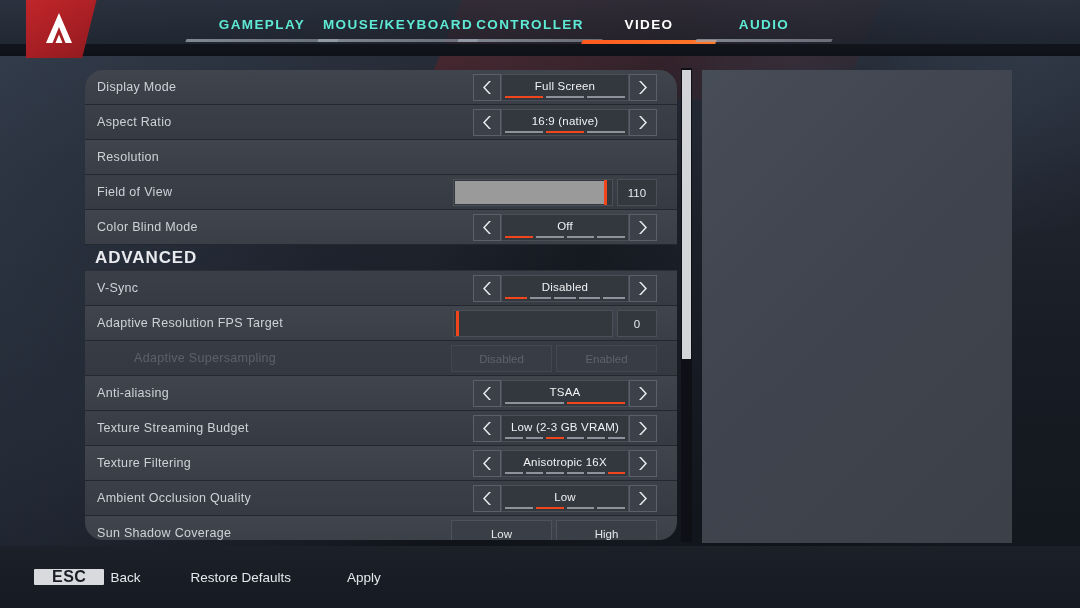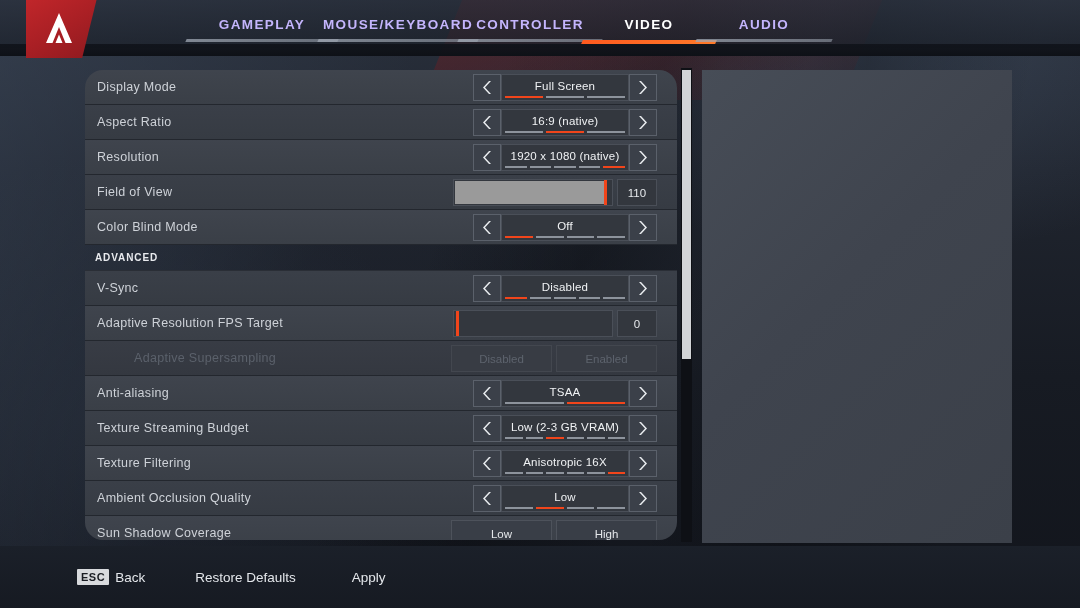--- a/index.html
+++ b/index.html
@@ -51,21 +51,21 @@
   .logo-inner { width:40px; height:40px; position:relative; transform:translate(-3px,3px); }
   .logo svg { display:block; }
 
   .tabs {
     position:absolute; left:196px; top:0; width:640px; height:48px;
   }
   .tab {
     position:absolute; top:0; height:48px;
     display:flex; align-items:center; justify-content:center;
     font-size:13.5px; letter-spacing:1.4px; font-weight:700;
-    color:#c4b5fd; cursor:pointer;
+    color:#5eead4; cursor:pointer;
     font-stretch:condensed;
   }
   .tab .tab-bevel {
     position:absolute; left:-14px; right:-14px; top:0; bottom:0;
     transform:skewX(-24deg);
     border-left:1px solid rgba(150,160,175,0.18);
     z-index:-1;
   }
   .tab-underline {
     position:absolute; left:-10px; right:-10px; bottom:6px; height:3px;
@@ -119,21 +119,21 @@
   }
   .row.disabled .row-label { color:#5b616b; }
 
   .section-head {
     position:relative; width:592px; height:26px;
     display:flex; align-items:center;
     background:transparent;
     border-bottom:1px solid #2a2e36;
   }
   .section-head .t {
-    margin-left:10px; font-size:10px; font-weight:700;
+    margin-left:10px; font-size:17px; font-weight:700;
     color:#e8eaee; letter-spacing:0.9px;
   }
 
   
   .ctrl {
     position:absolute; right:20px; top:4px; height:27px;
     display:flex; align-items:center; gap:0;
   }
   .arrow {
     width:28px; height:27px; flex:none;
@@ -204,25 +204,24 @@
     position:absolute; left:0; bottom:0; width:1080px; height:62px;
     background:linear-gradient(180deg, #1b2029 0%, #161a22 100%);
     display:flex; align-items:center;
   }
   .footer-item {
     display:flex; align-items:center; gap:6px;
     font-size:13.5px; color:#e4e7eb; cursor:pointer;
   }
   .esc-key {
     display:inline-flex; align-items:center; justify-content:center;
-    min-width:28px; height:16px; padding:0 4px;
+    min-width:28px; height:16px; padding:0 18px;
     background:#d8dadd; color:#1a1d23;
-    font-size:11px; font-weight:700; letter-spacing:0.5px;
+    font-size:16px; font-weight:700; letter-spacing:0.5px;
     border-radius:1px;
-    margin-left:43px;
   }
 </style>
 </head>
 <body>
 
 <div id="app">
 
   <div class="bg"></div>
   <div class="bg-streak"></div>
   <div class="bg-red"></div>
@@ -312,42 +311,20 @@
           </div>
           <div class="arrow">
             <svg width="14" height="19" viewBox="0 0 14 19">
               <path d="M3 3 L9 9.5 L3 16 L5 16 L11 9.5 L5 3 Z" fill="#e9ecef"></path>
             </svg>
           </div>
         </div>
       </div>
       <div class="row">
         <div class="row-label">Resolution</div>
-        <div class="ctrl">
-          <div class="arrow">
-            <svg width="14" height="19" viewBox="0 0 14 19">
-              <path d="M11 3 L5 9.5 L11 16 L9 16 L3 9.5 L9 3 Z" fill="#e9ecef"></path>
-            </svg>
-          </div>
-          <div class="value-box">
-            <span class="value-text">1920 x 1080 (native)</span>
-            <div class="segments">
-              <span class="seg"></span>
-              <span class="seg"></span>
-              <span class="seg"></span>
-              <span class="seg"></span>
-              <span class="seg on"></span>
-            </div>
-          </div>
-          <div class="arrow">
-            <svg width="14" height="19" viewBox="0 0 14 19">
-              <path d="M3 3 L9 9.5 L3 16 L5 16 L11 9.5 L5 3 Z" fill="#e9ecef"></path>
-            </svg>
-          </div>
-        </div>
       </div>
       <div class="row alt">
         <div class="row-label">Field of View</div>
         <div class="slider-wrap">
           <div class="slider-track">
             <div class="slider-fill" style="width: calc(97% - 2px);"></div>
             <div class="slider-handle" style="left: calc(97% - 3px);"></div>
           </div>
           <div class="slider-num">110</div>
         </div>

